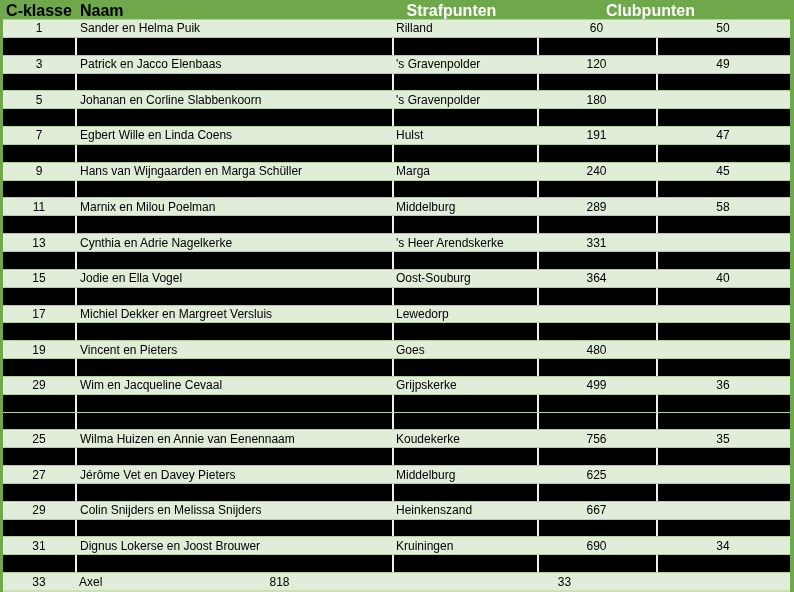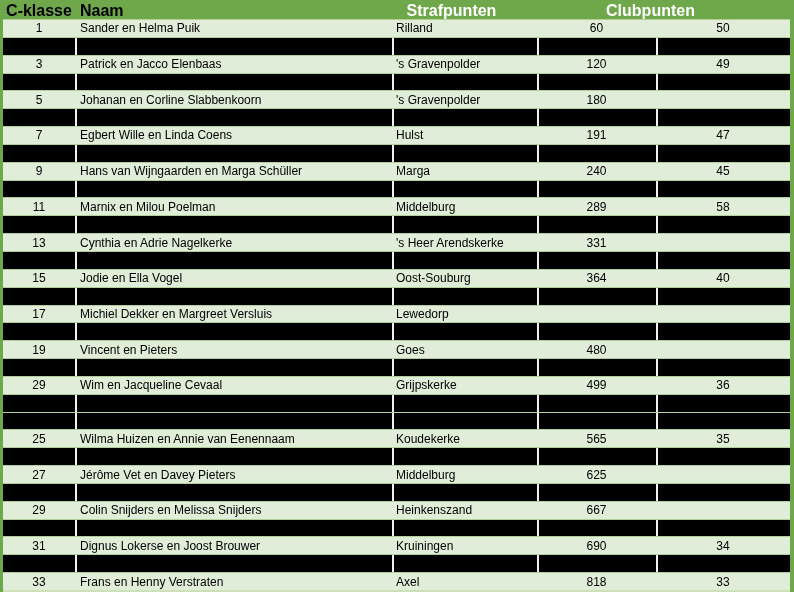--- a/index.html
+++ b/index.html
@@ -246,21 +246,21 @@
           <div class="cell c0"></div>
           <div class="cell c1"></div>
           <div class="cell c2"></div>
           <div class="cell c3"></div>
           <div class="cell c4"></div>
         </div>
         <div class="row light">
           <div class="cell c0">25</div>
           <div class="cell c1">Wilma Huizen en Annie van Eenennaam</div>
           <div class="cell c2">Koudekerke</div>
-          <div class="cell c3">565</div>
+          <div class="cell c3">756</div>
           <div class="cell c4">35</div>
         </div>
         <div class="row redacted">
           <div class="cell c0"></div>
           <div class="cell c1"></div>
           <div class="cell c2"></div>
           <div class="cell c3"></div>
           <div class="cell c4"></div>
         </div>
         <div class="row light">
@@ -300,21 +300,20 @@
         </div>
         <div class="row redacted">
           <div class="cell c0"></div>
           <div class="cell c1"></div>
           <div class="cell c2"></div>
           <div class="cell c3"></div>
           <div class="cell c4"></div>
         </div>
         <div class="row light">
           <div class="cell c0">33</div>
-          <div class="cell c1">Frans en Henny Verstraten</div>
           <div class="cell c2">Axel</div>
           <div class="cell c3">818</div>
           <div class="cell c4">33</div>
         </div>
       </div>
   </div>
   <div class="frame-bottom"></div>
 </div>
 
 </body></html>

